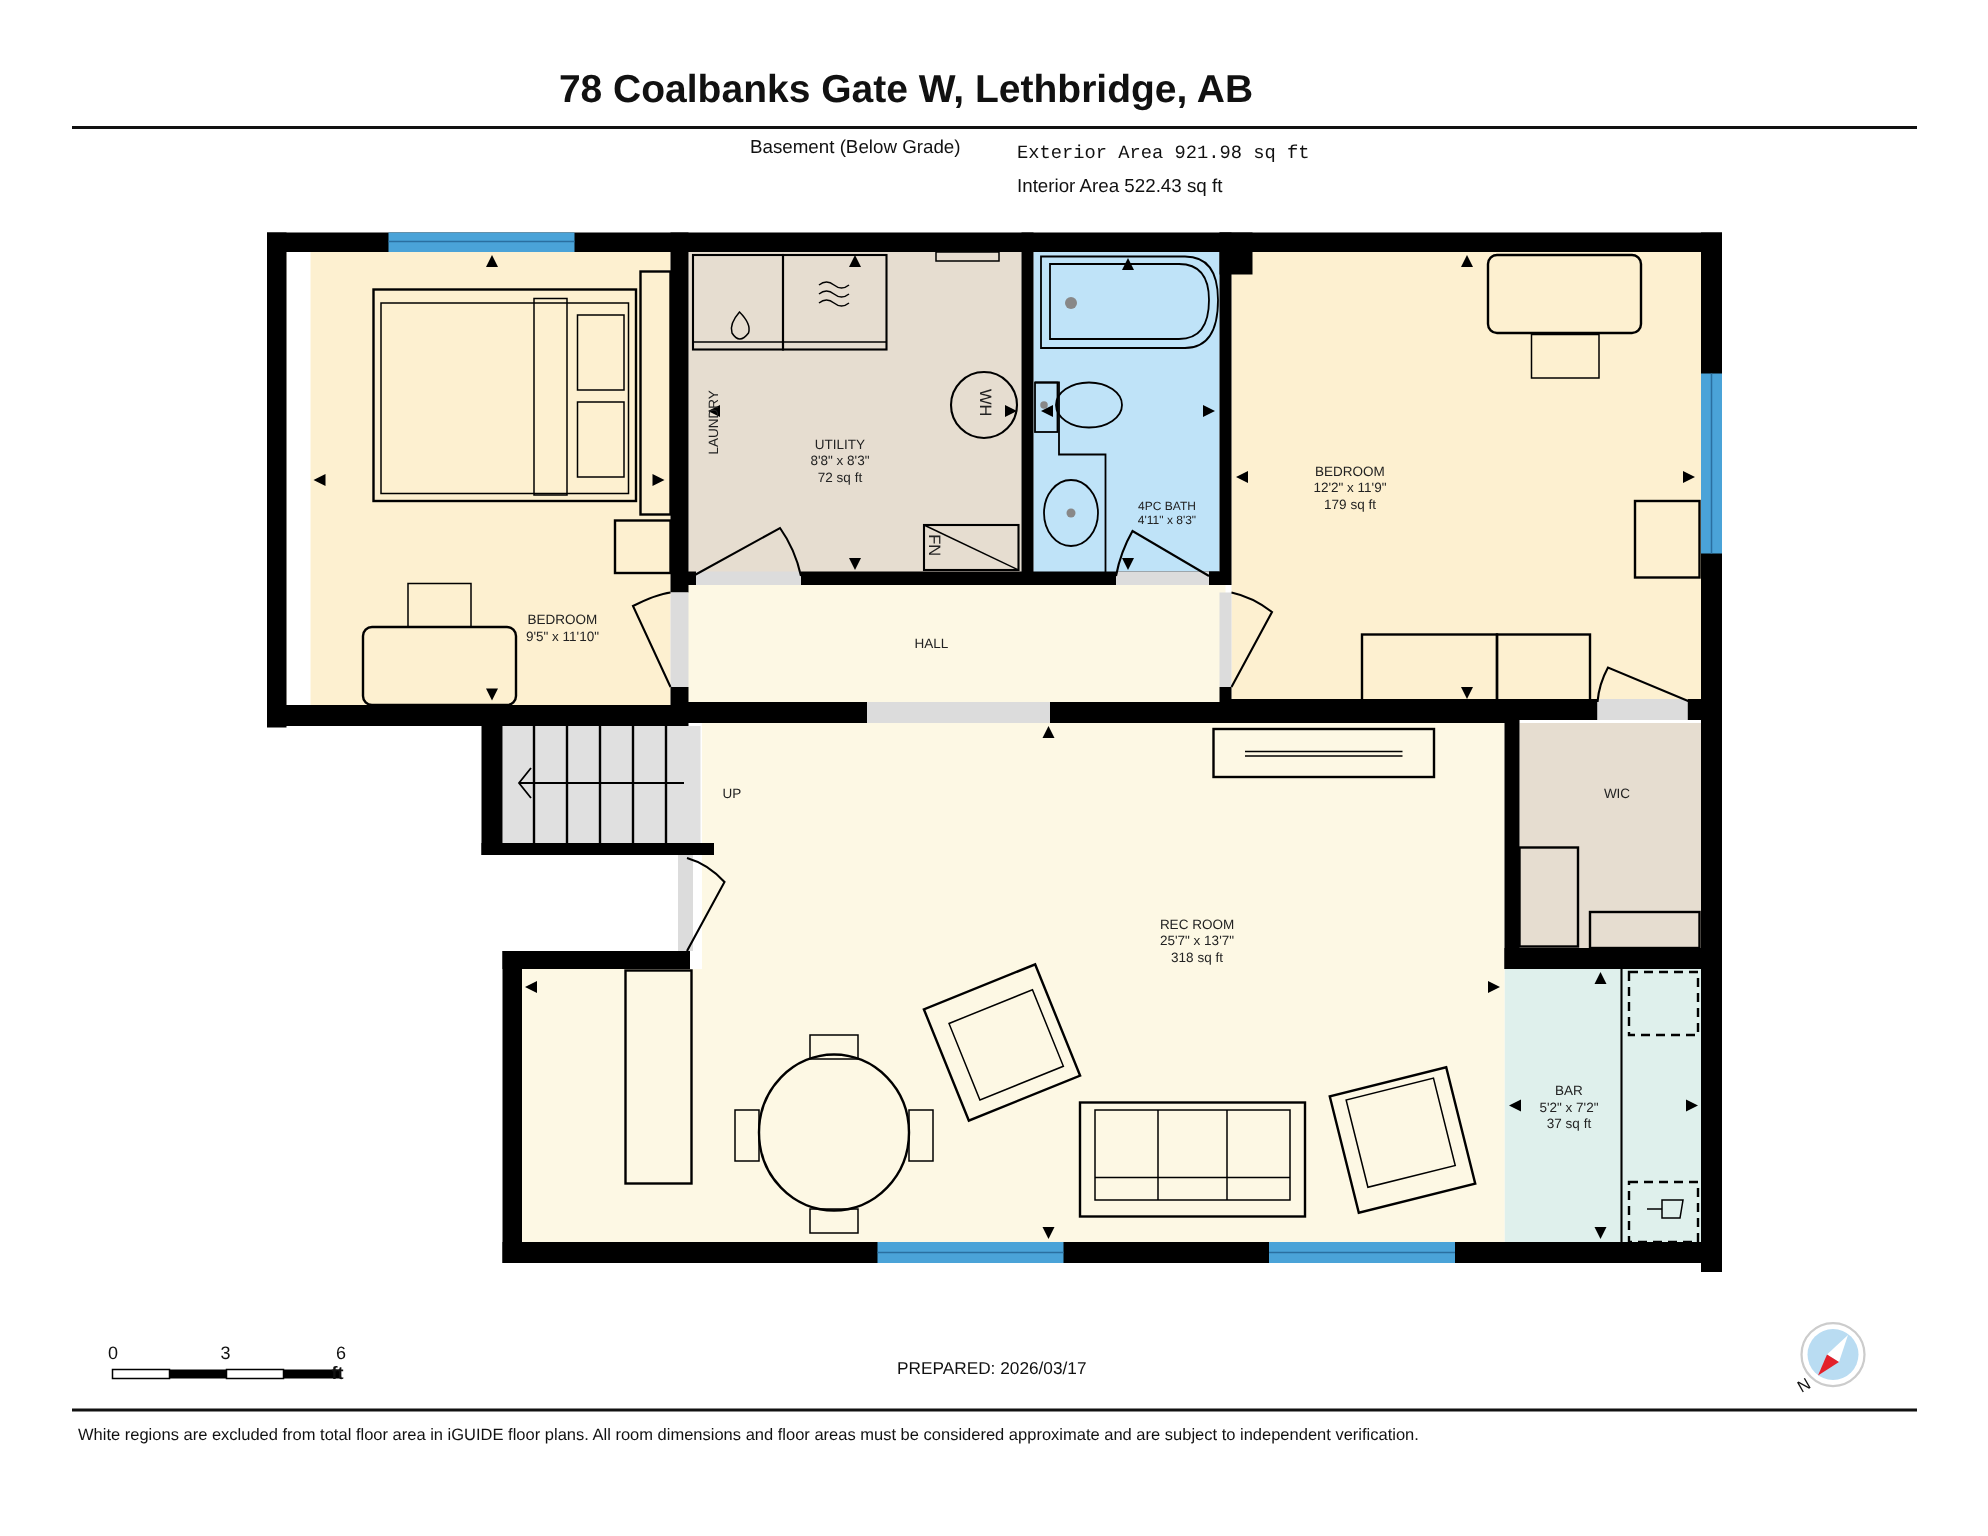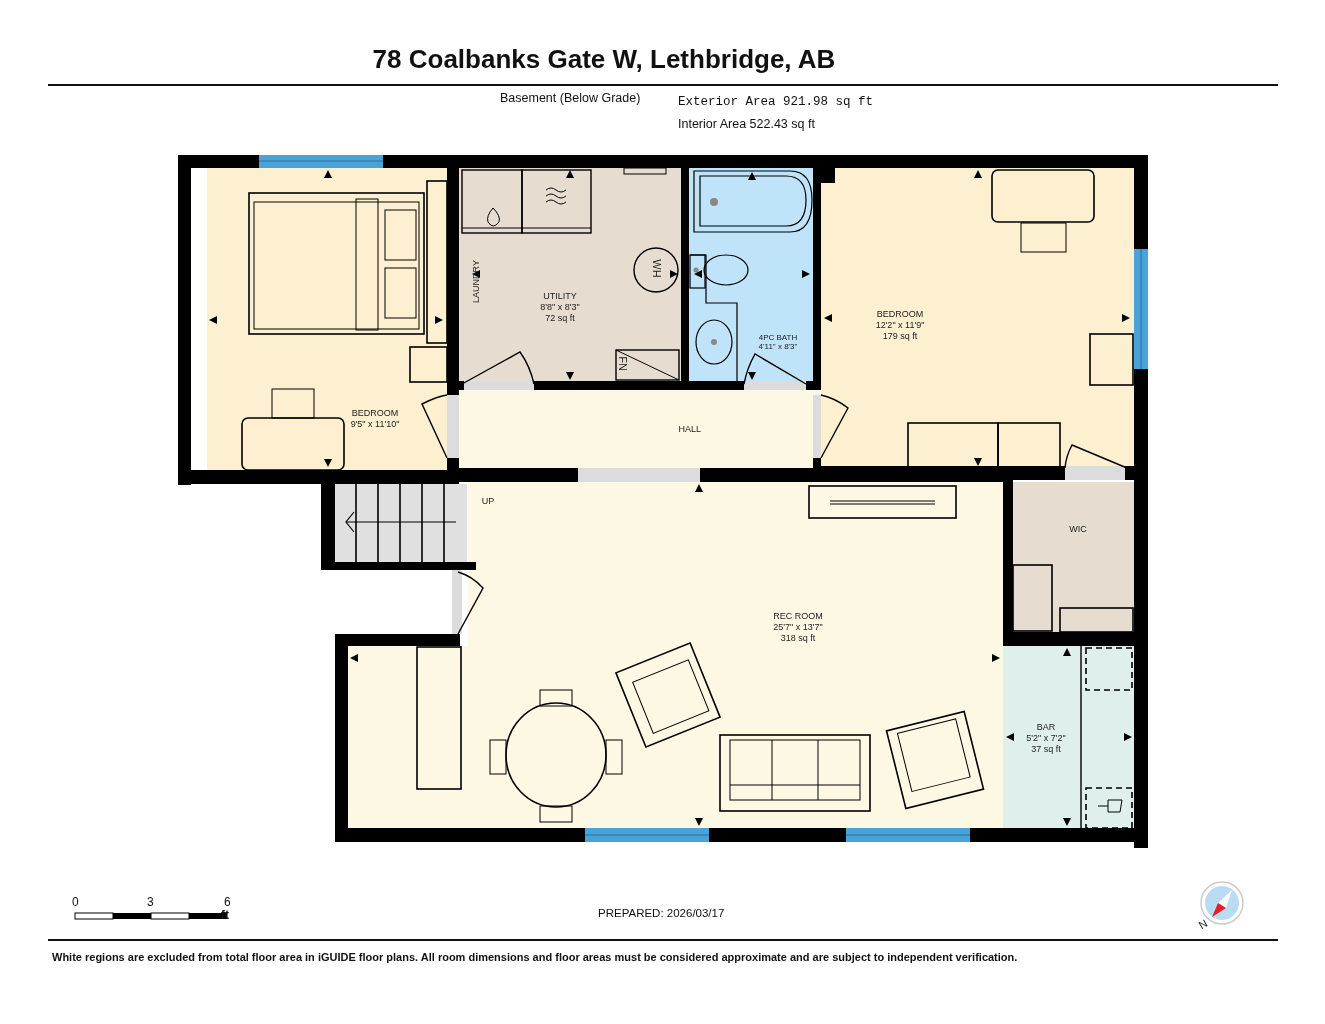--- a/index.html
+++ b/index.html
@@ -6,21 +6,21 @@
   body { width:1325px; height:1024px; position:relative; overflow:hidden; font-family:"Liberation Sans", sans-serif; color:#111; }
   .abs { position:absolute; }
   .title { left:0; width:1208px; top:44px; text-align:center; font-size:26px; font-weight:bold; }
   .rule { left:48px; width:1230px; height:2px; background:#111; }
   .hdr-label { left:500px; top:91px; font-size:12.5px; font-weight:normal; }
   .hdr-area { left:678px; font-size:12.5px; }
   .plan { left:0; top:0; width:1325px; height:1024px; }
   .room-lbl { font-size:9px; text-align:center; line-height:11px; color:#222; }
   .scale-num { font-size:12px; }
   .prepared { left:598px; top:907px; font-size:11.5px;text-align:center; }
-  .disclaimer { left:52px; top:951px; font-size:11px;font-weight:bold; }
+  .disclaimer { left:52px; top:951px; font-size:11px; }
 </style>
 </head>
 <body>
 
 <div class="abs title">78 Coalbanks Gate W, Lethbridge, AB</div>
 <div class="abs rule" style="top:84px;"></div>
 <div class="abs hdr-label">Basement (Below Grade)</div>
 <div class="abs hdr-area" style="top:95px;font-family:Liberation Mono, monospace;">Exterior Area 921.98 sq ft</div>
 <div class="abs hdr-area" style="top:117px;">Interior Area 522.43 sq ft</div>
 
@@ -266,24 +266,24 @@
 </div>
 <div class="abs room-lbl" style="left:738px; top:304px; width:80px; font-size:8px; line-height:9px;margin-top:29px;">
   <div>4PC BATH</div>
   <div>4'11" x 8'3"</div>
 </div>
 <div class="abs room-lbl" style="left:860px; top:309px; width:80px;">
   <div>BEDROOM</div>
   <div>12'2" x 11'9"</div>
   <div>179 sq ft</div>
 </div>
-<div class="abs room-lbl" style="left:641px; top:424px; width:60px;text-align:right;">
+<div class="abs room-lbl" style="left:591px; top:424px; width:60px;">
   <div>HALL</div>
 </div>
-<div class="abs room-lbl" style="left:476px; top:496px; width:24px;">
+<div class="abs room-lbl" style="left:476px; top:524px; width:24px;">
   <div>UP</div>
 </div>
 <div class="abs room-lbl" style="left:1048px; top:524px; width:60px;">
   <div>WIC</div>
 </div>
 <div class="abs room-lbl" style="left:758px; top:611px; width:80px;">
   <div>REC ROOM</div>
   <div>25'7" x 13'7"</div>
   <div>318 sq ft</div>
 </div>

